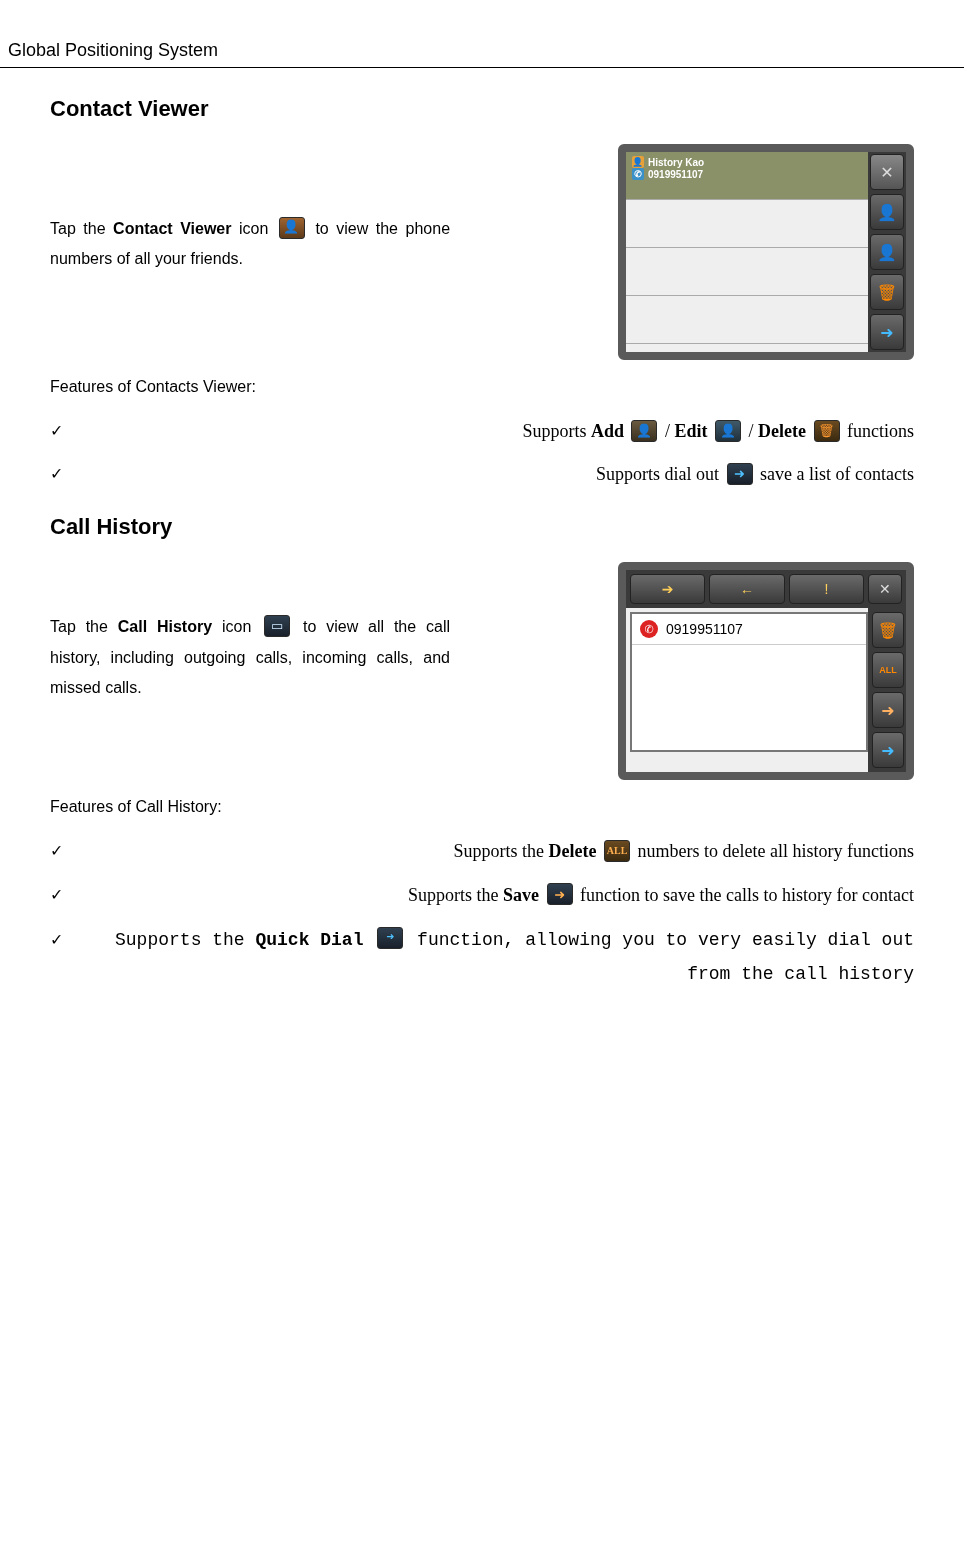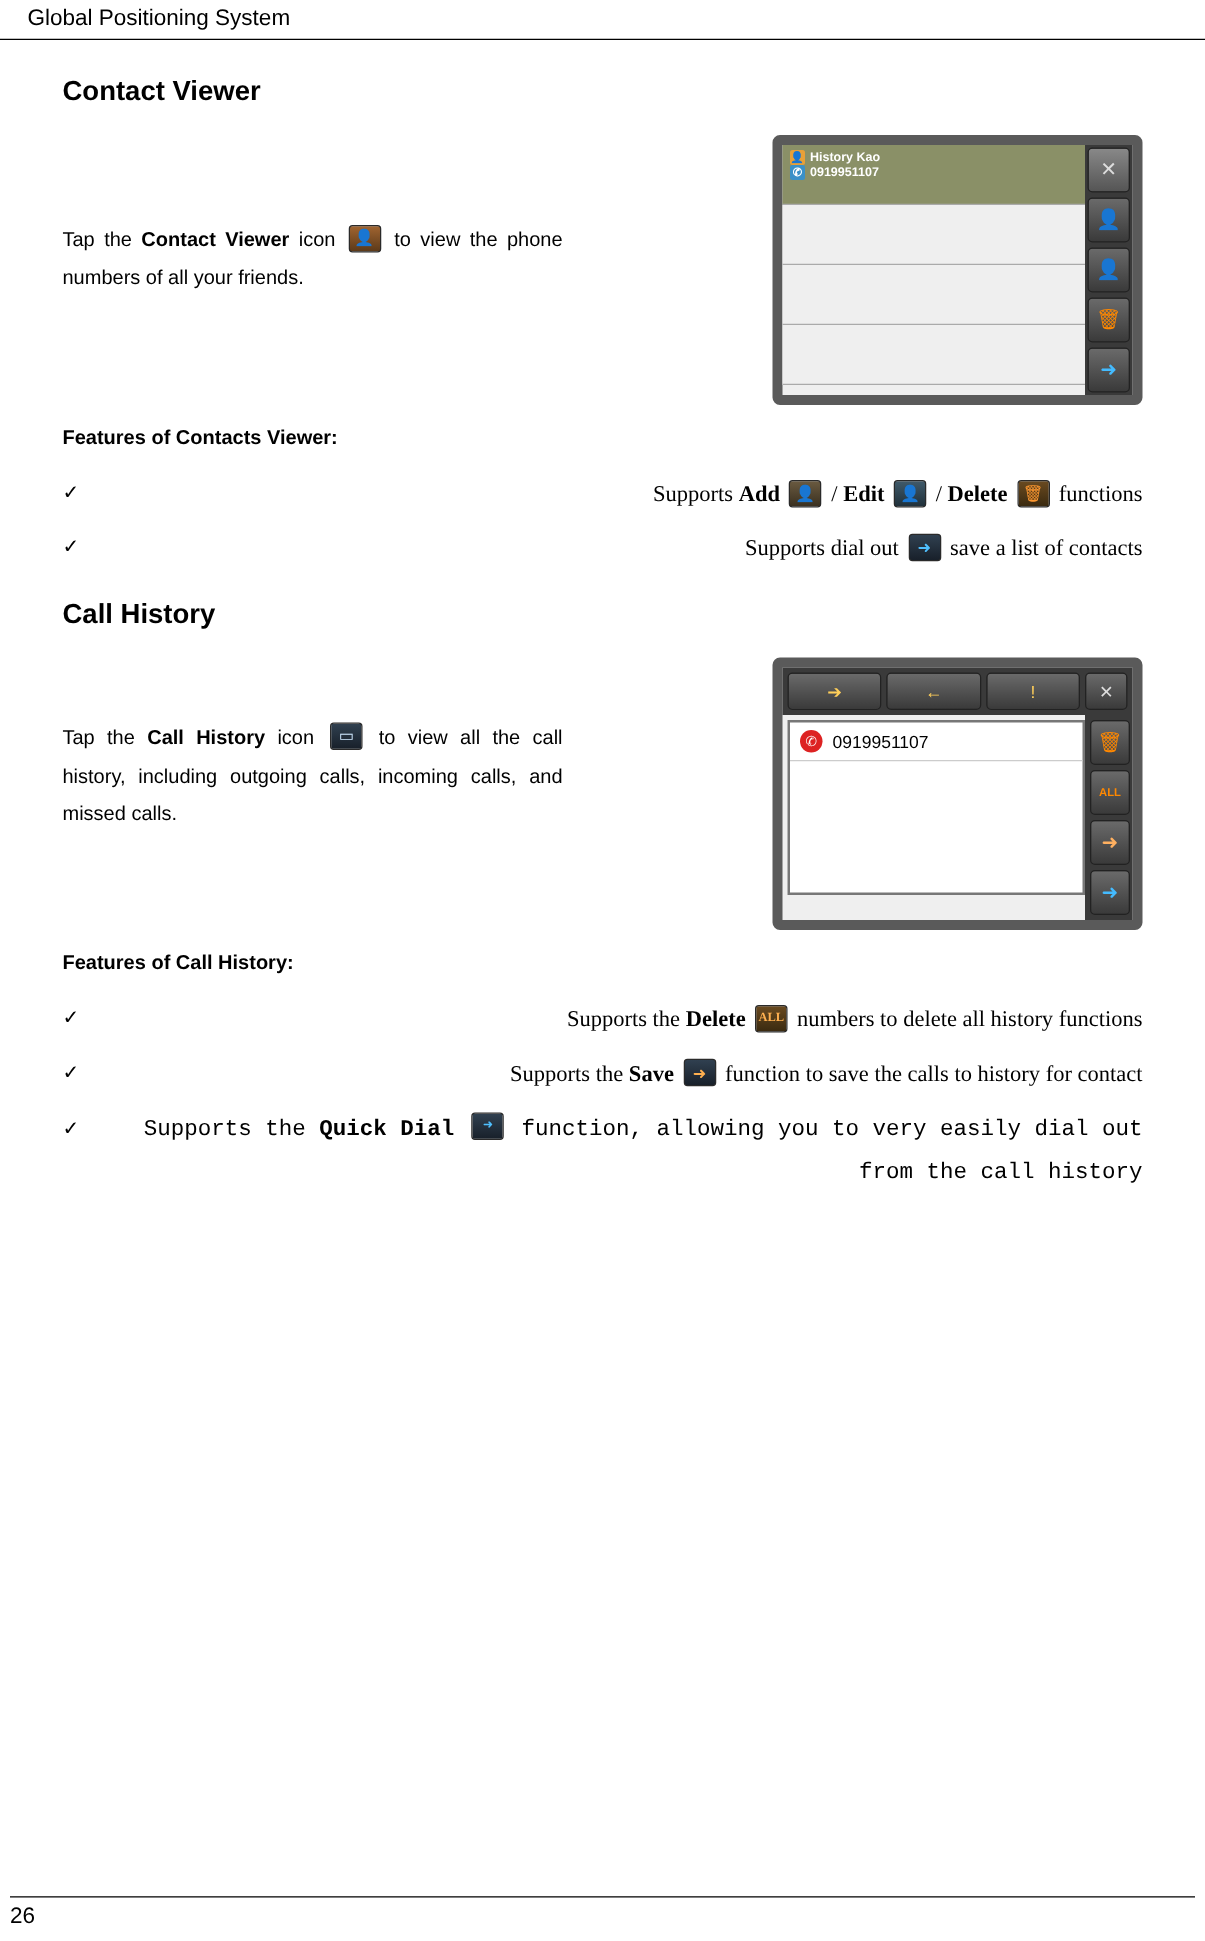--- a/index.html
+++ b/index.html
@@ -6,22 +6,23 @@
   body {
     font-family: Arial, Helvetica, sans-serif;
     width: 964px;
     height: 1553px;
     background: #fff;
     color: #000;
     padding: 0;
   }
   .page-header {
     font-size: 18px;
-    padding: 4px 8px 6px 22px;
+    padding: 4px 8px 6px 8px;
     border-bottom: 1px solid #000;
+    margin-top: 36px;
   }
   .content {
     padding: 10px 50px 0 50px;
   }
   h2.section-title {
     font-size: 22px;
     font-weight: bold;
     margin: 18px 0 22px 0;
   }
   .two-col {
@@ -90,21 +91,21 @@
     color:#fff;
   }
   .side-btn.close { background: linear-gradient(#888,#555); color:#ddd; }
   .side-btn.add { color:#ffb060; }
   .side-btn.edit { color:#6cf; }
   .side-btn.del { color:#f80; }
   .side-btn.dial { color:#4bf; }
 
   .subheading {
     font-size: 16px;
-    font-weight: bold;
+    font-weight: normal;
     margin: 14px 0 14px 0;
   }
   ul.feature-list {
     list-style: none;
     padding-left: 0;
     font-family: "Times New Roman", Times, serif;
     font-size: 18px;
     text-align: right;
   }
   ul.feature-list li {

